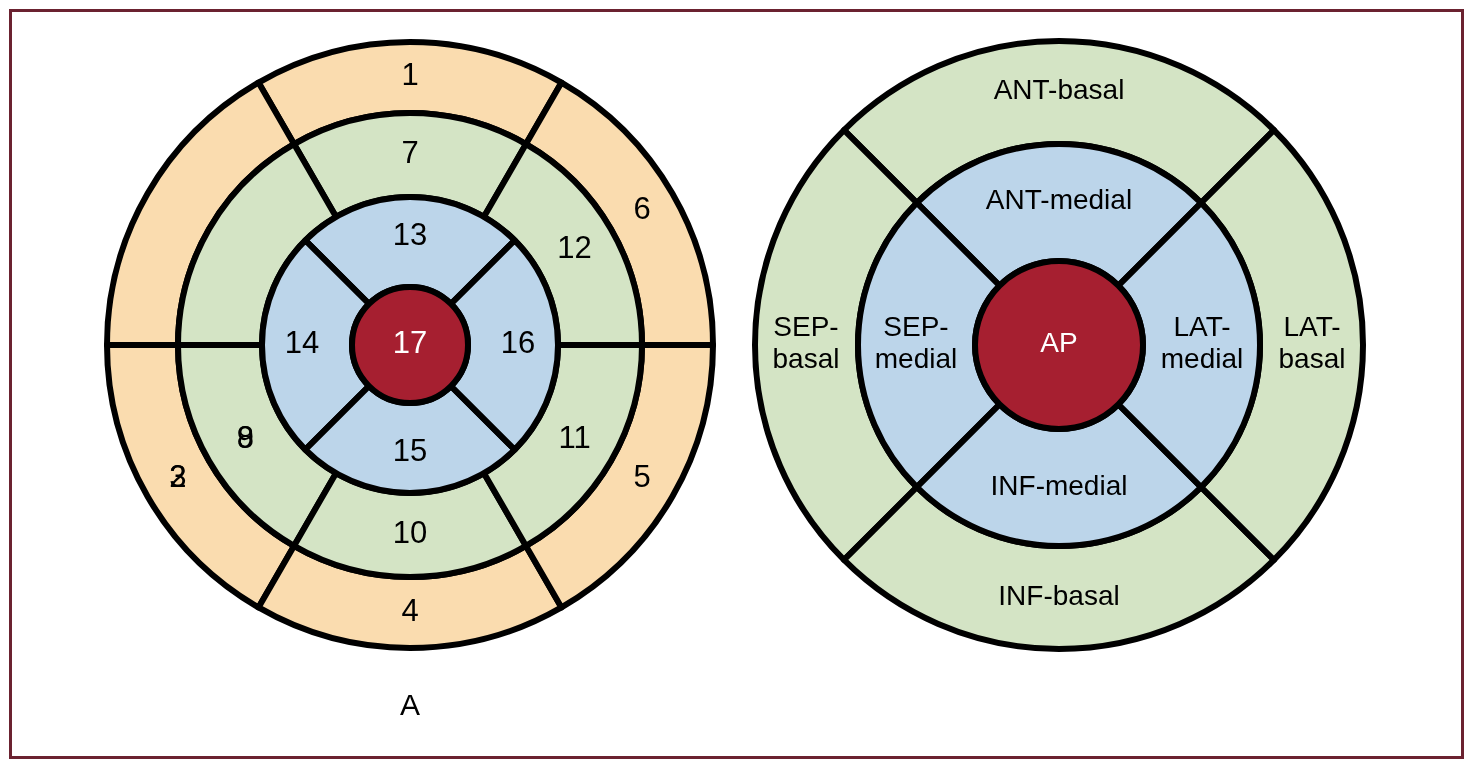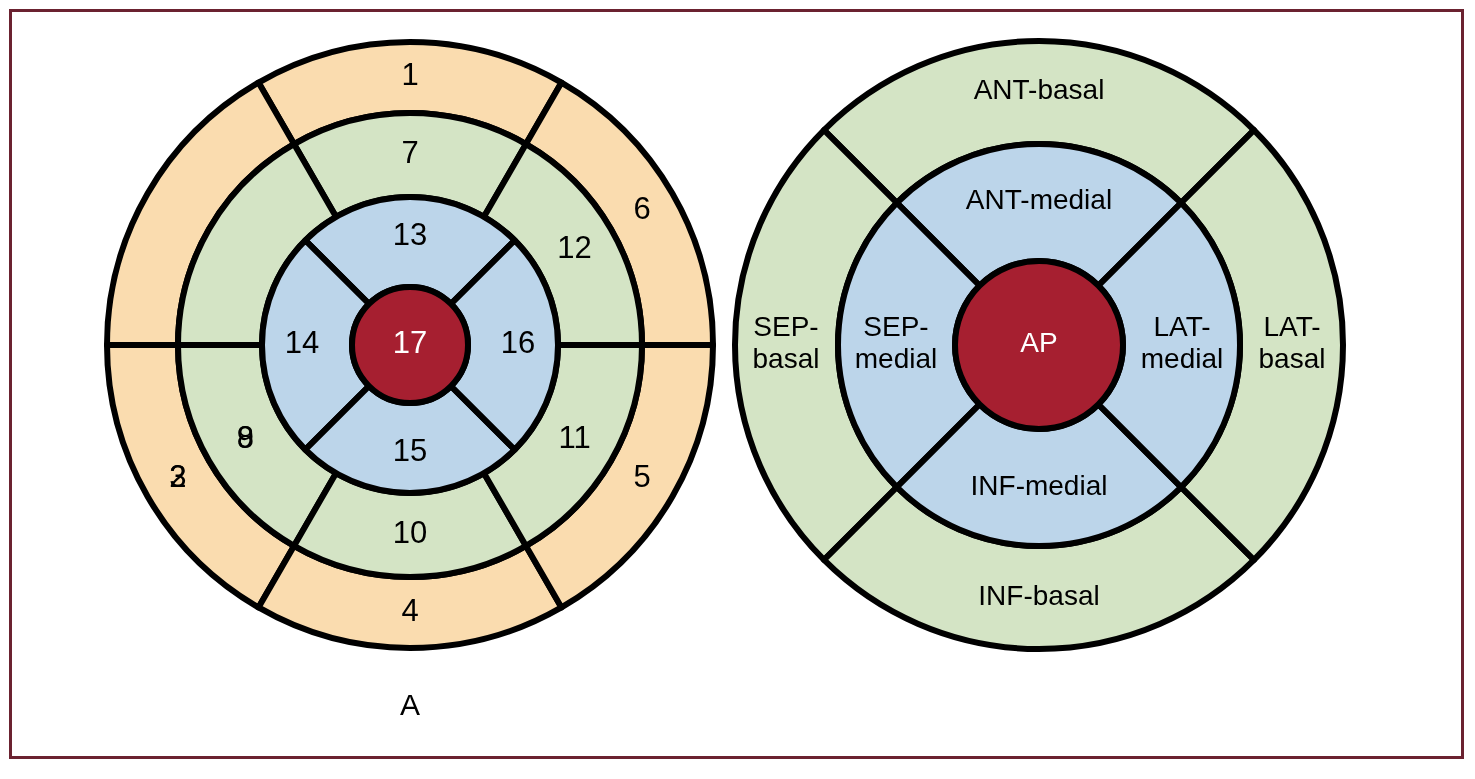--- a/index.html
+++ b/index.html
@@ -26,21 +26,21 @@
     border: 3px solid #6b2230;
     box-sizing: border-box;
     pointer-events: none;
   }
   .panel {
     position: absolute;
     top: 0;
     height: 779px;
   }
   #panel-a { left: 0px;   width: 740px; }
-  #panel-b { left: 720px; width: 735px; text-align: right; }
+  #panel-b { left: 740px; width: 735px; text-align: right; }
 
   .bullseye-svg {
     position: absolute;
     left: 0;
     top: 0;
   }
   .seg-label {
     font-family: "Liberation Sans", sans-serif;
     fill: #000000;
     text-anchor: middle;

